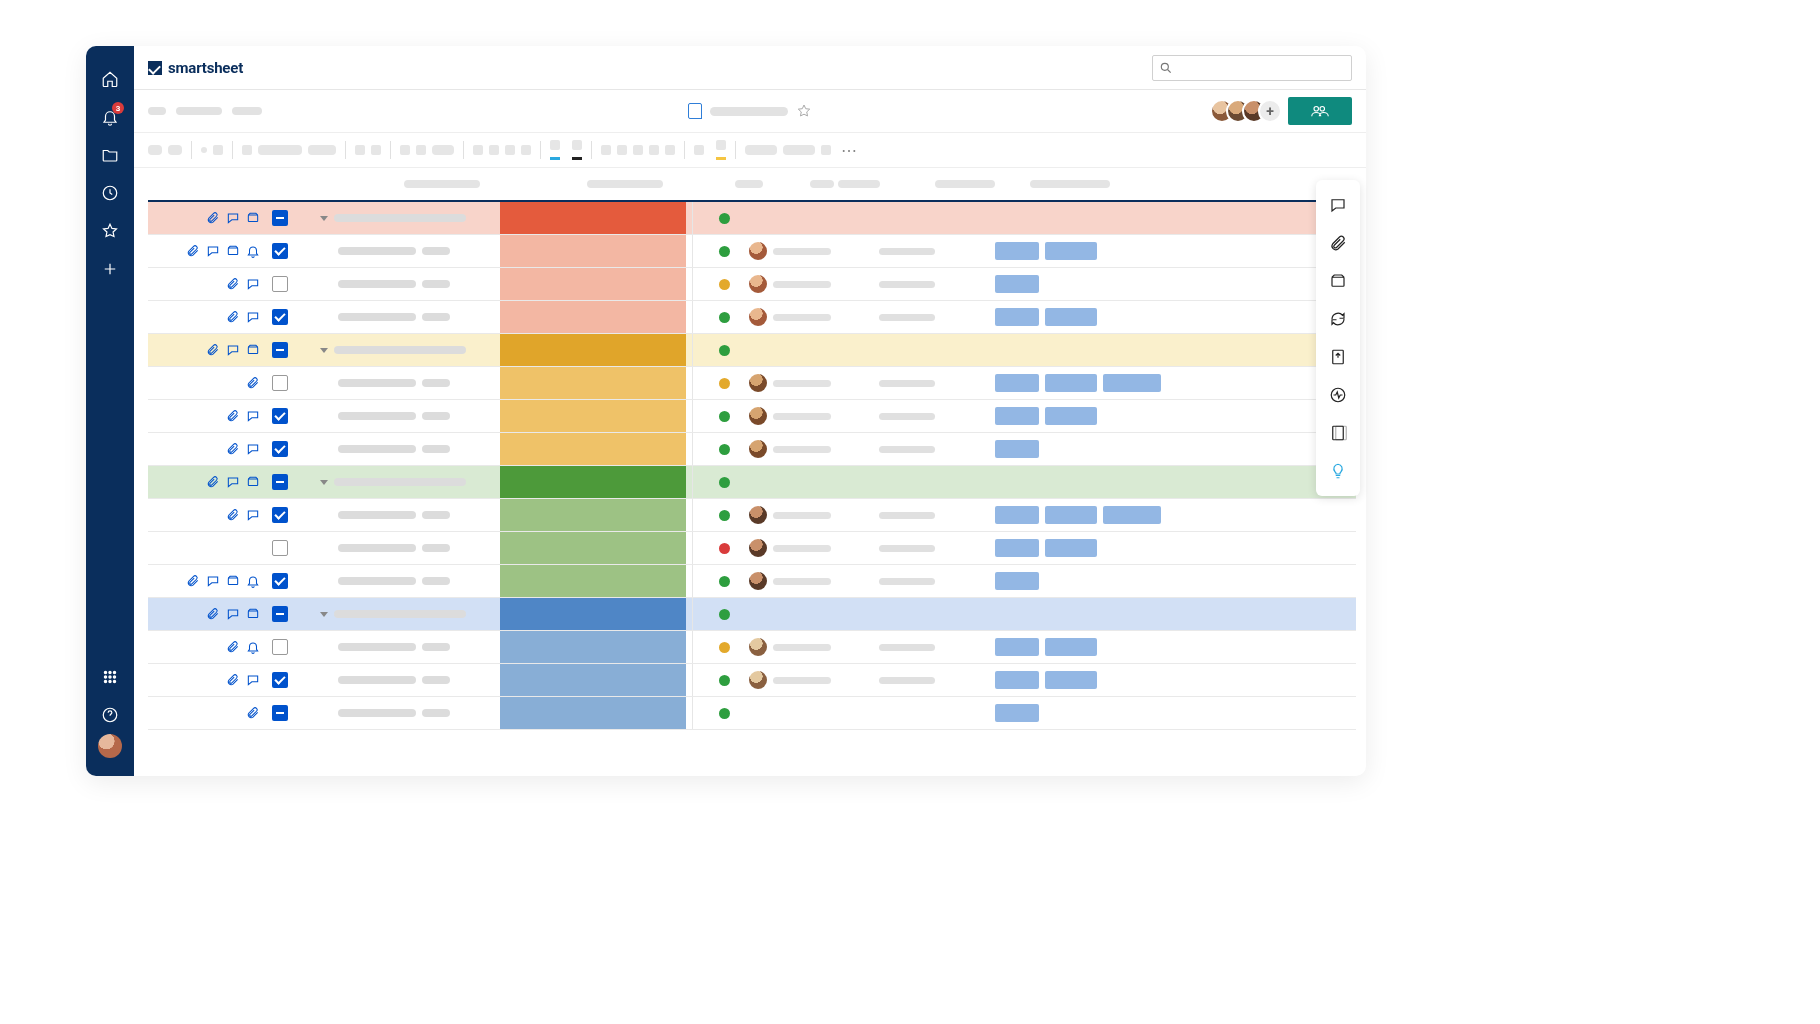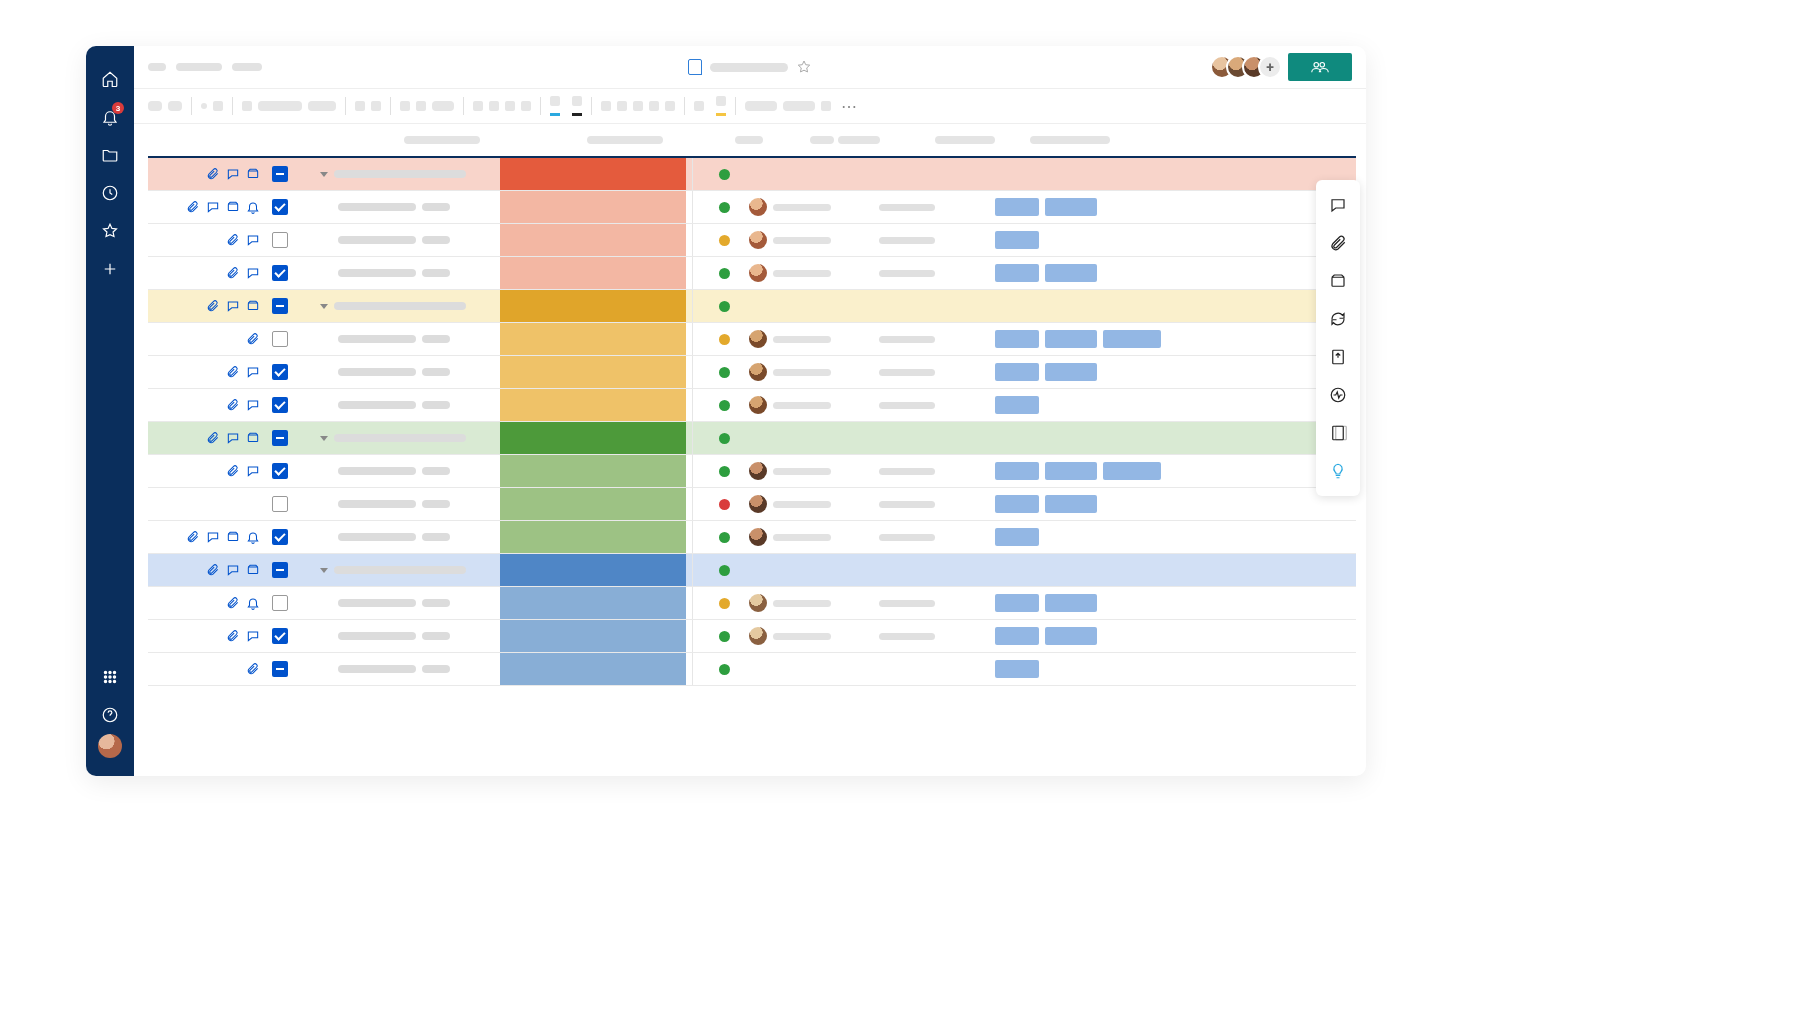--- a/index.html
+++ b/index.html
@@ -147,20 +147,32 @@
         <svg viewBox="0 0 24 24">
           <circle cx="12" cy="12" r="9"></circle>
           <path d="M9.5 9a2.5 2.5 0 015 0c0 1.5-2.5 2-2.5 4M12 17h.01"></path>
         </svg>
       </div>
     <div class="nav-avatar"></div>
   </div>
 
   <div class="main">
 
+    <div class="brand-bar">
+      <div class="brand">
+        <span class="brand-mark"></span>
+        <span>smartsheet</span>
+      </div>
+      <div class="search">
+        <svg viewBox="0 0 24 24">
+            <circle cx="10" cy="10" r="6"></circle>
+            <path d="M20 20l-5-5"></path>
+          </svg>
+      </div>
+    </div>
 
     <div class="title-bar" style="position:relative;">
       <div class="bc">
         <div class="ph" style="width:18px"></div>
         <div class="ph" style="width:46px"></div>
         <div class="ph" style="width:30px"></div>
       </div>
       <div class="title-center">
         <span class="doc-icon"></span>
         <div class="ph" style="width:78px;height:9px;"></div>

